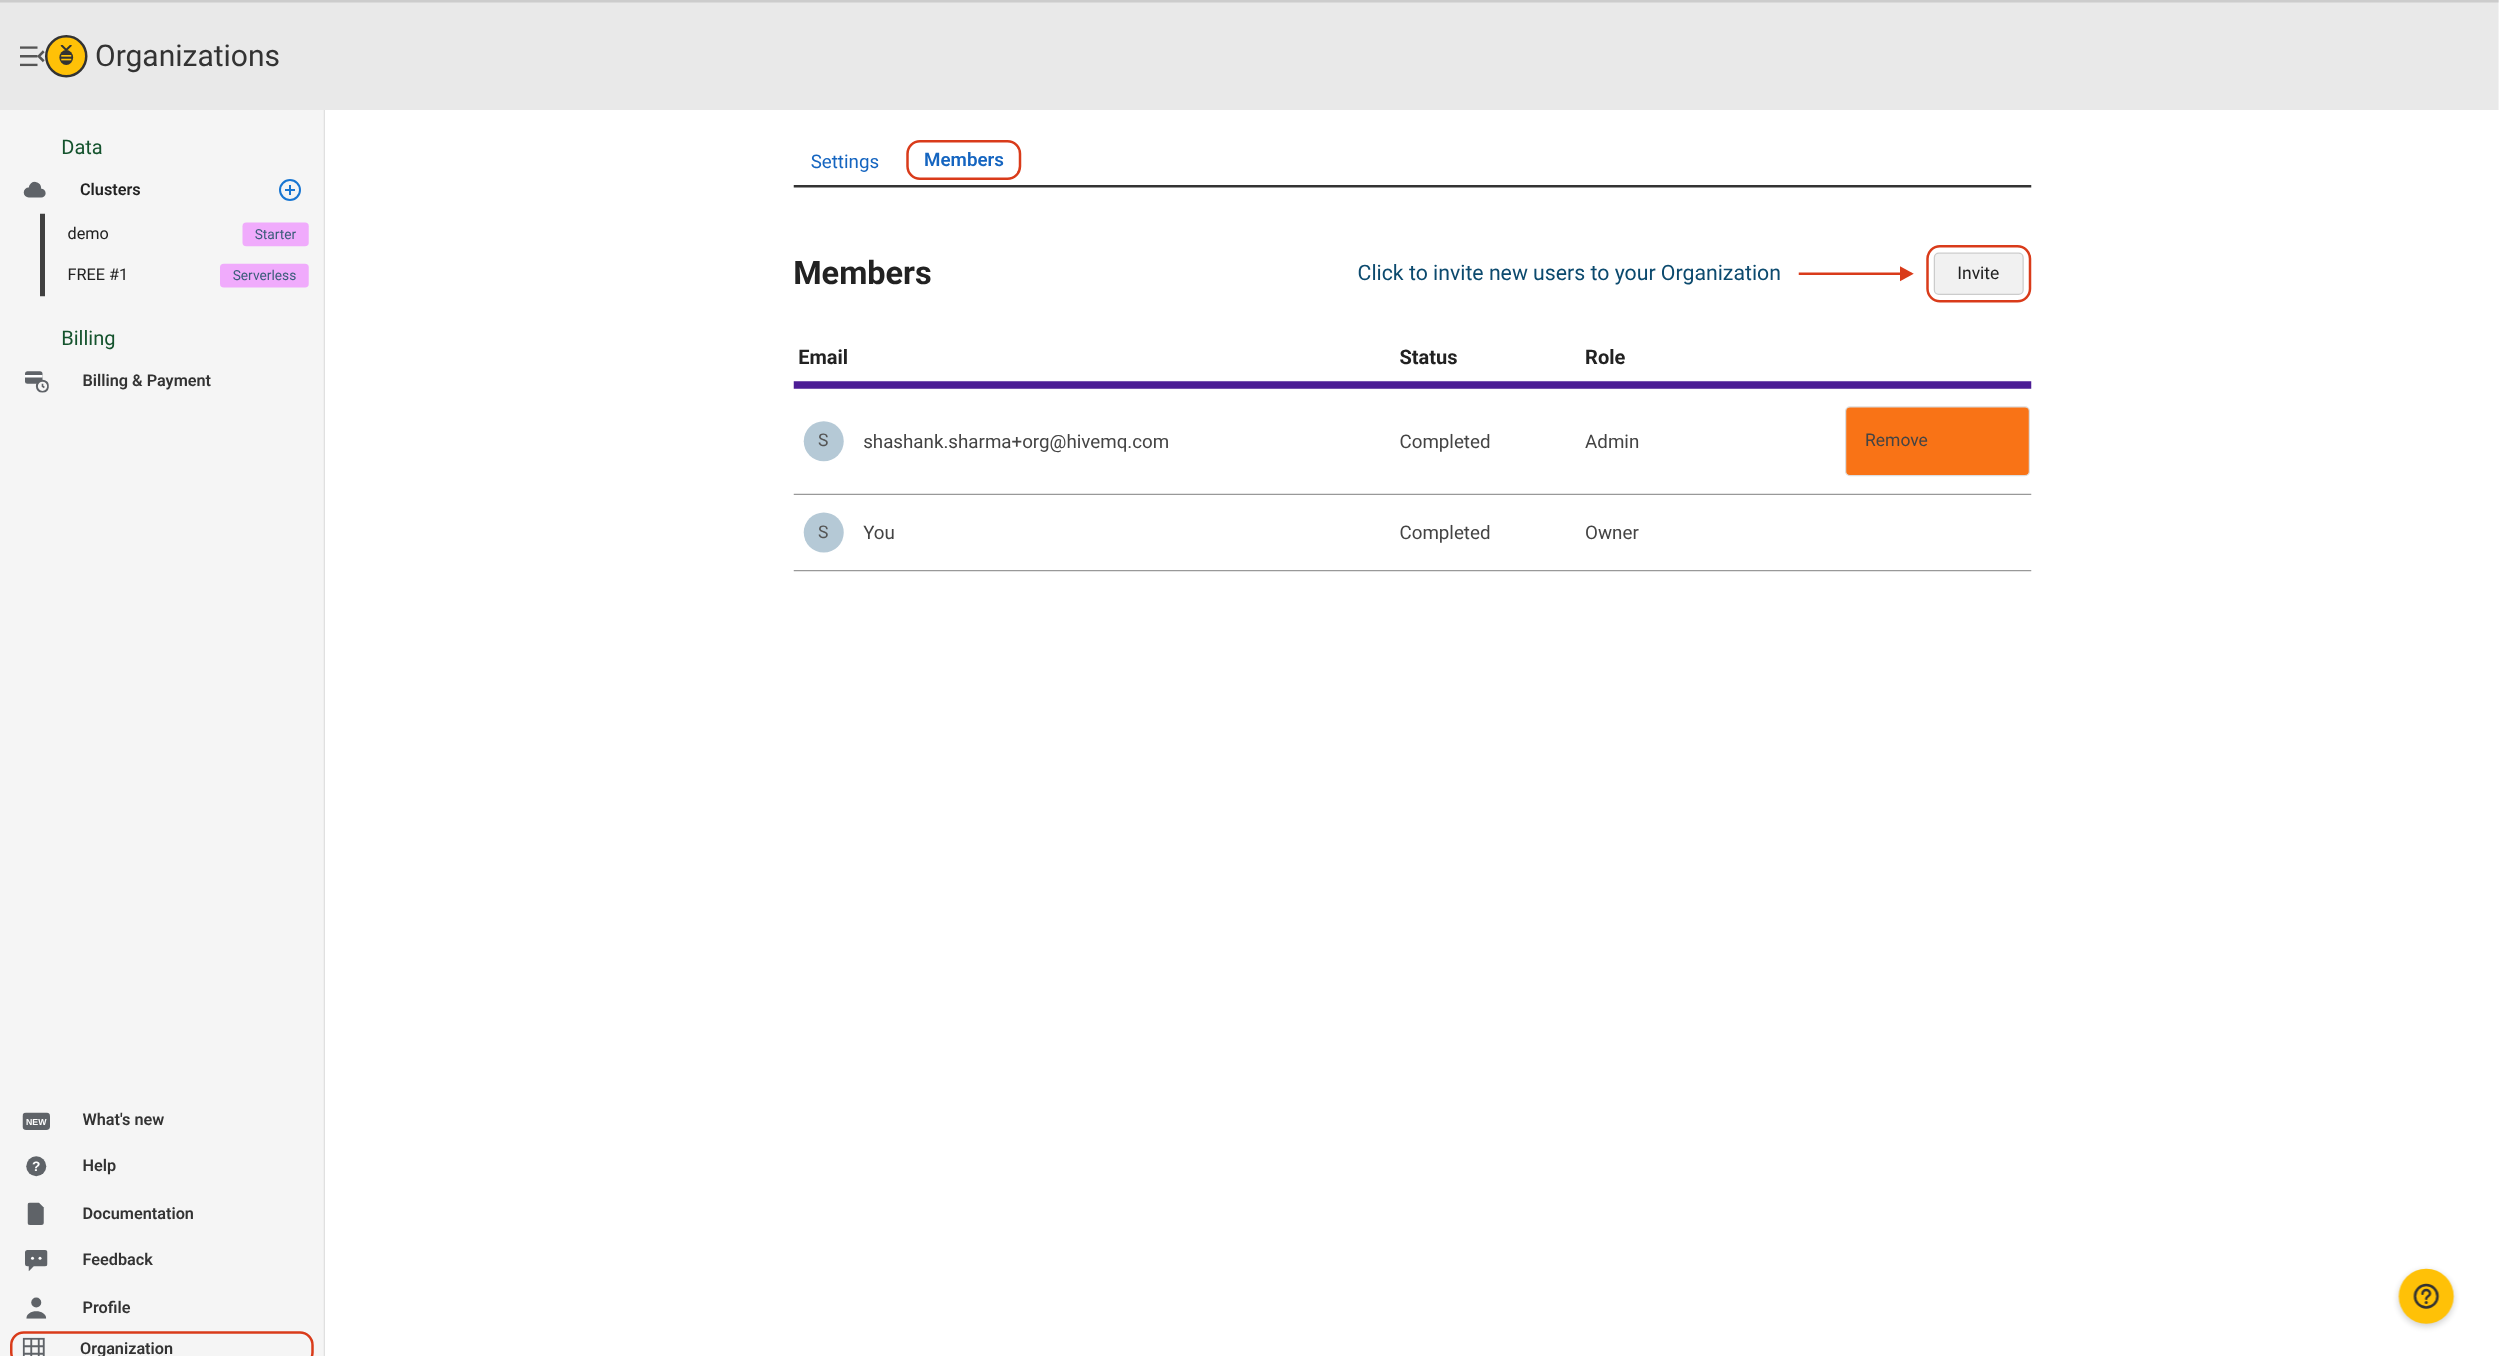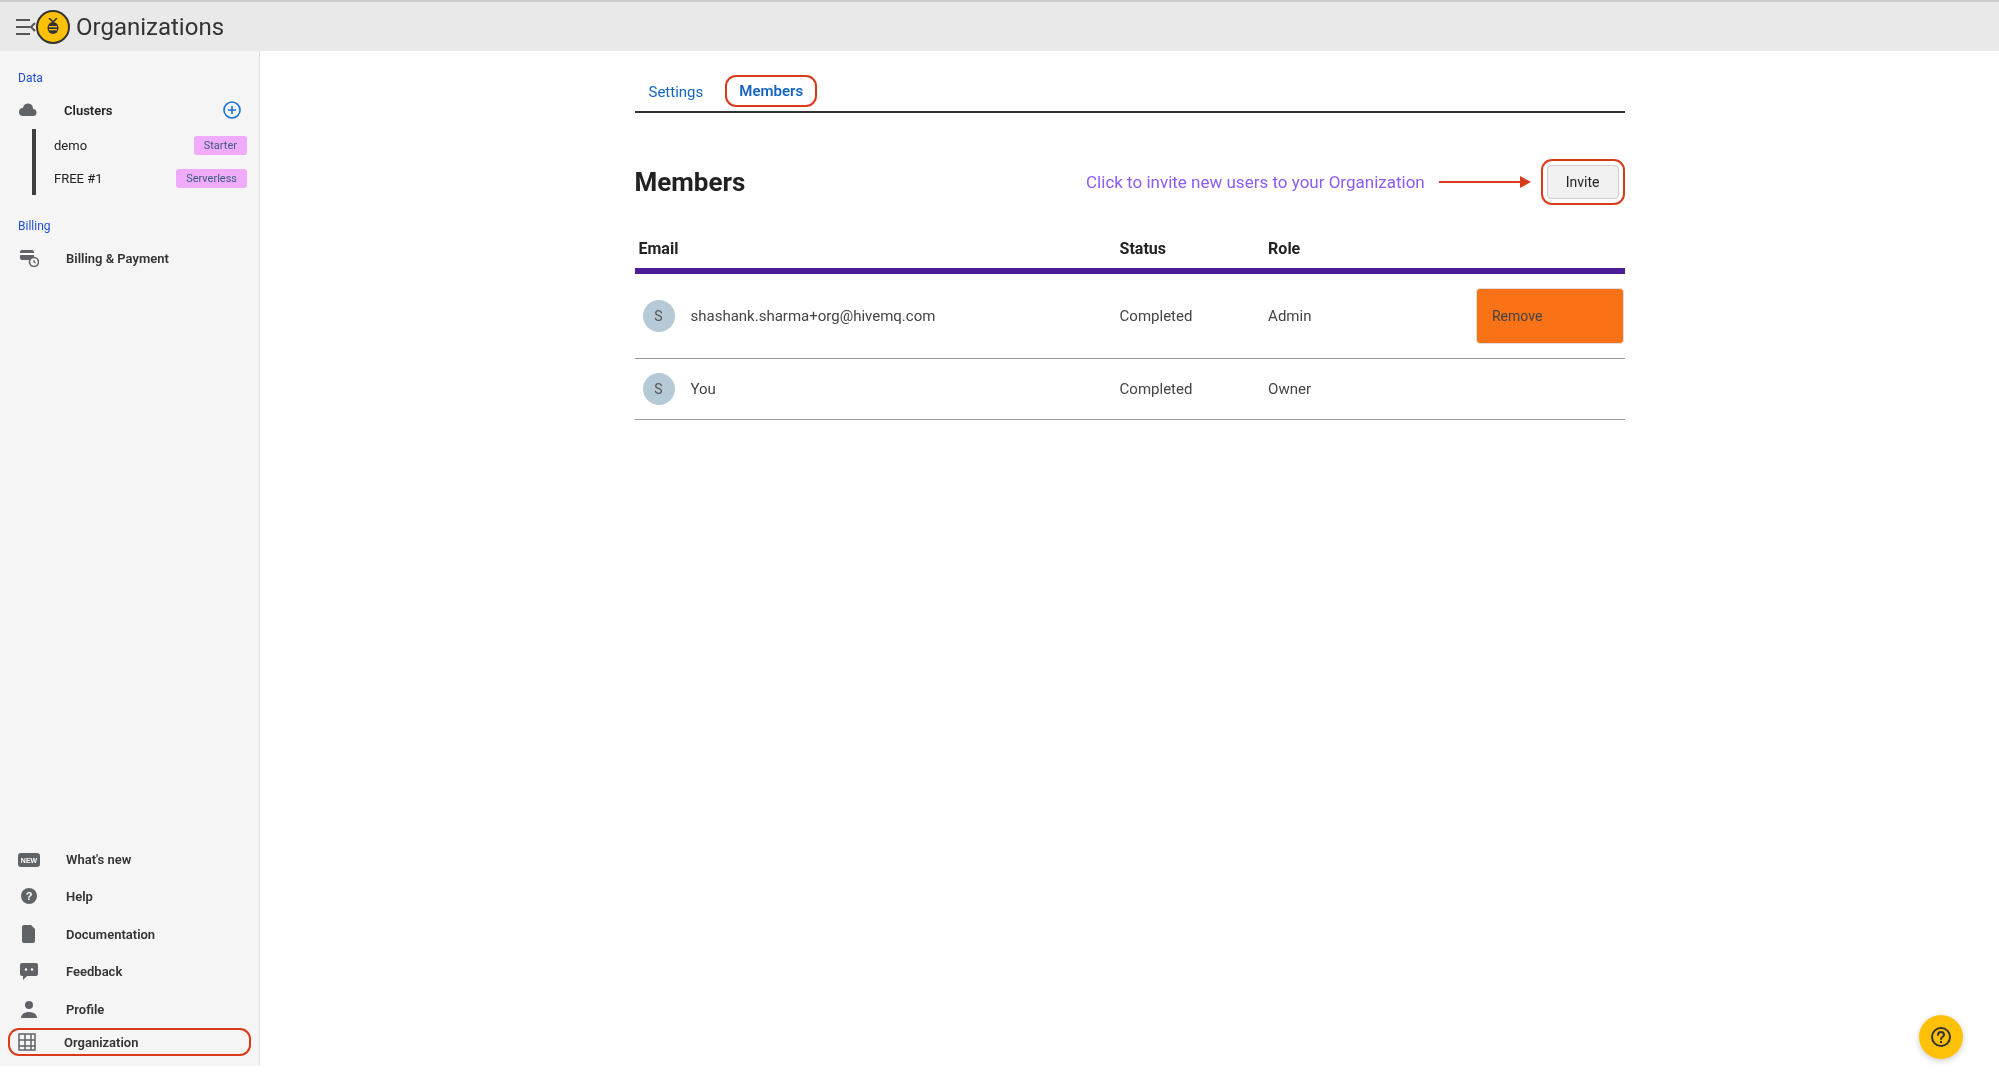--- a/index.html
+++ b/index.html
@@ -4,21 +4,21 @@
 <style>
   * { box-sizing: border-box; margin: 0; padding: 0; }
   body {
     font-family: -apple-system, BlinkMacSystemFont, "Segoe UI", Roboto, Arial, sans-serif;
     font-size: 14px;
     color: #222;
     background: #fff;
   }
   
   .top-header {
-    height: 51px;
+    height: 88px;
     background: #e9e9e9;
     border-top: 2px solid #ccc;
     display: flex;
     align-items: center;
     padding: 10px 16px;
   }
   .menu-toggle {
     color: #444;
     cursor: pointer;
     display: flex;
@@ -46,23 +46,24 @@
   }
   .sidebar {
     width: 260px;
     background: #f5f5f5;
     border-right: 1px solid #e0e0e0;
     display: flex;
     flex-direction: column;
     padding-top: 14px;
   }
   .sidebar-section-label {
-    font-size: 12px;
-    color: #1d4ed8;
+    font-size: 16px;
+    color: #14532d;
     padding: 6px 18px;
+    margin-left: 31px;
   }
   .sidebar-item {
     display: flex;
     align-items: center;
     padding: 10px 18px;
     cursor: pointer;
     gap: 26px;
     color: #333;
     font-size: 13px;
   }
@@ -153,21 +154,21 @@
     margin-bottom: 24px;
   }
   .section-title {
     font-size: 26px;
     font-weight: 700;
     color: #222;
   }
   .annotation-text {
     margin-left: auto;
     font-size: 17px;
-    color: #8b5cf6;
+    color: #0c4a6e;
     text-align: right;
   }
   .arrow-line {
     width: 90px;
     height: 2px;
     background: #d93b1a;
     margin: 0 8px 0 14px;
     position: relative;
   }
   .arrow-line::after {

